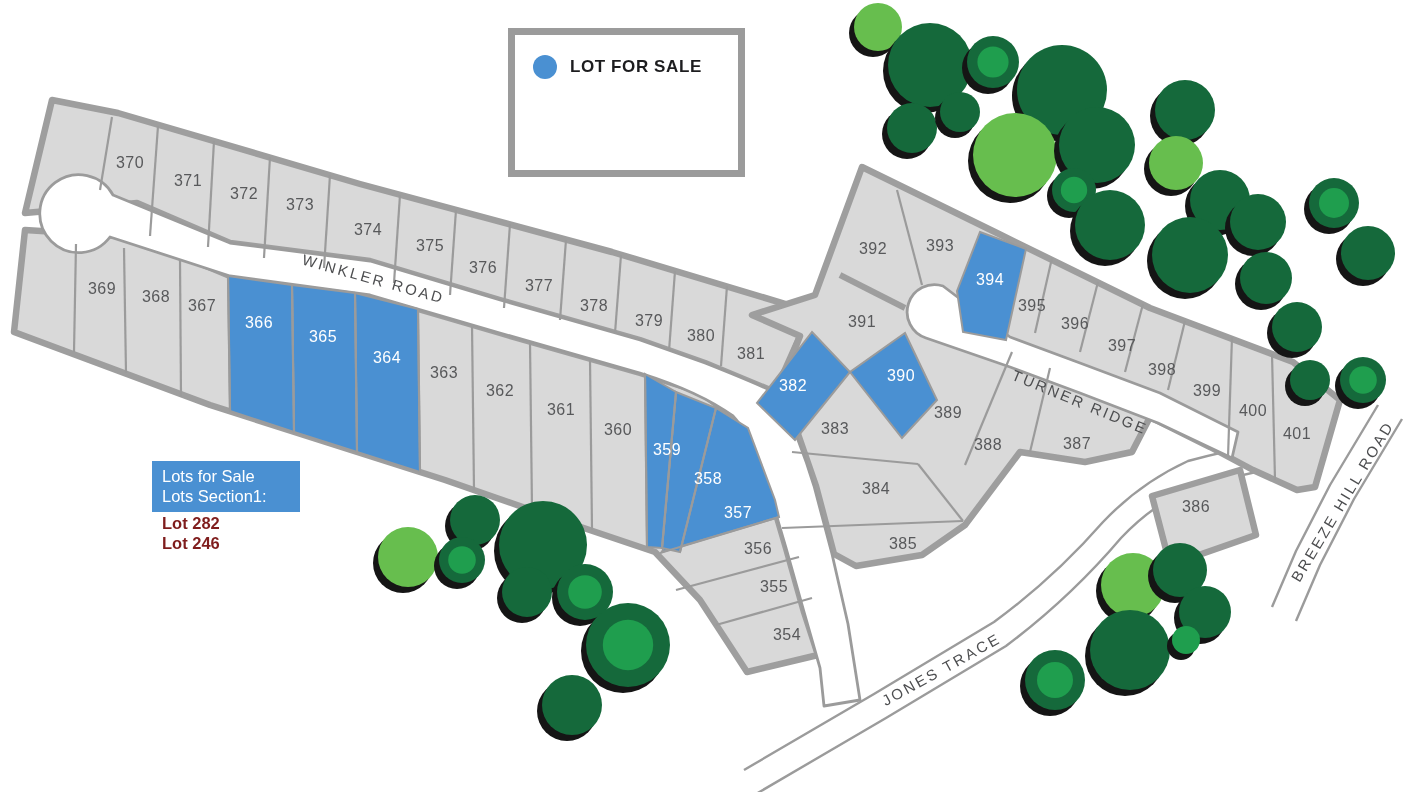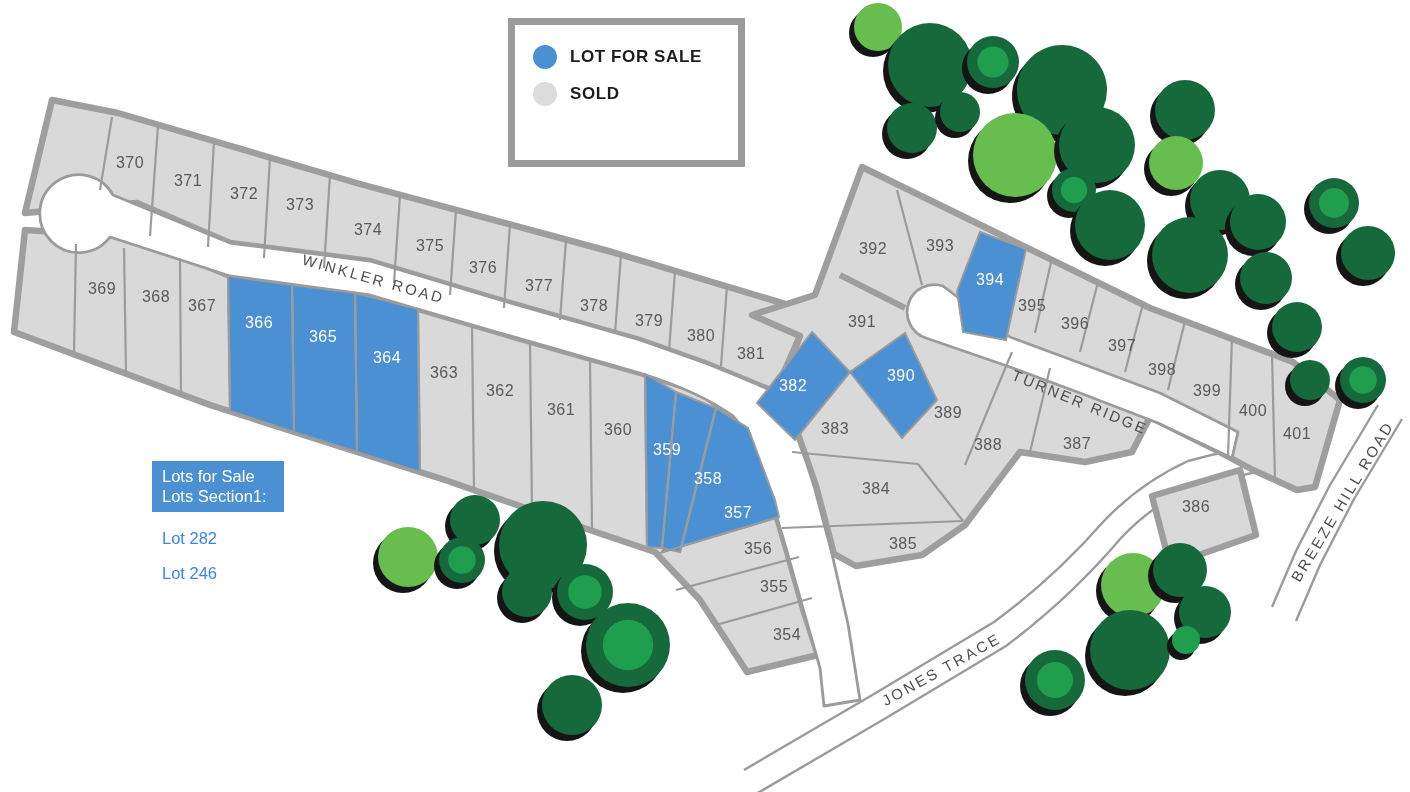--- a/index.html
+++ b/index.html
@@ -6,29 +6,29 @@
   body{width:1410px;height:792px;position:relative;font-family:"Liberation Sans",sans-serif;overflow:hidden;}
   #map-svg{position:absolute;left:0;top:0;}
   .lot-num{font-size:16px;letter-spacing:.5px;fill:#58595b;text-anchor:middle;}
   .lot-num.forsale{fill:#ffffff;}
   .road-label{font-size:15px;letter-spacing:2.6px;fill:#4d4e50;text-anchor:middle;}
   .thin{stroke:#9b9b9b;stroke-width:2.2;fill:none;}
   .block{fill:#d9d9d9;stroke:#9e9e9e;stroke-width:6.5;stroke-linejoin:round;}
   .roadfill{fill:#ffffff;}
   .roadedge{stroke:#9b9b9b;stroke-width:2.4;fill:none;stroke-linejoin:round;}
   .carved{fill:#ffffff;stroke:#9b9b9b;stroke-width:2.8;stroke-linejoin:round;}
-  #legend{position:absolute;left:508px;top:18px;width:237px;height:149px;background:#ffffff;
+  #legend{position:absolute;left:508px;top:28px;width:237px;height:149px;background:#ffffff;
     border:7px solid #9b9b9b;box-sizing:border-box;padding:13px 0 0 18px;}
   .legend-row{display:flex;align-items:center;height:37px;}
   .legend-row svg{margin-right:13px;flex:0 0 auto;}
   .legend-label{font-size:17px;font-weight:700;color:#1d1d1f;letter-spacing:.6px;white-space:nowrap;}
   #note{position:absolute;left:152px;top:461px;width:220px;}
-  #note-head{background:#4a90d2;color:#ffffff;width:114px;padding:5px 8px 6px 10px;
+  #note-head{background:#4a90d2;color:#ffffff;width:114px;padding:5px 24px 6px 10px;
     font-size:16.5px;line-height:20px;}
-  .note-item{color:#3b82f6;font-size:16.5px;margin:17px 0 0 10px;line-height:18px;}
+  .note-item{color:#7f1d1d;font-size:16.5px;margin:2px 0 0 10px;line-height:18px;font-weight:bold;}
 </style>
 </head>
 <body>
 
 <svg id="map-svg" width="1410" height="792" viewBox="0 0 1410 792">
 
   <g>
     <path class="roadfill" d="M1378 405 L1330 485 L1296 551 L1272 607 L1296 621 L1320 565 L1354 499 L1402 419 Z"></path>
     <path class="roadedge" d="M1378 405 L1330 485 L1296 551 L1272 607"></path>
     <path class="roadedge" d="M1402 419 L1354 499 L1320 565 L1296 621"></path>
@@ -312,26 +312,20 @@
     </g>
 </svg>
 
 <div id="legend">
   <div class="legend-row">
     <svg width="24" height="24">
       <circle cx="12" cy="12" r="12" fill="#4a90d2"></circle>
     </svg>
     <span class="legend-label">LOT FOR SALE</span>
   </div>
-  <div class="legend-row">
-    <svg width="24" height="24">
-      <circle cx="12" cy="12" r="12" fill="#dcdcdc"></circle>
-    </svg>
-    <span class="legend-label">SOLD</span>
-  </div>
 </div>
 
 <div id="note">
   <div id="note-head">
     <div>Lots for Sale</div>
     <div>Lots Section1:</div>
   </div>
   <div class="note-item">Lot 282</div>
   <div class="note-item">Lot 246</div>
 </div>

